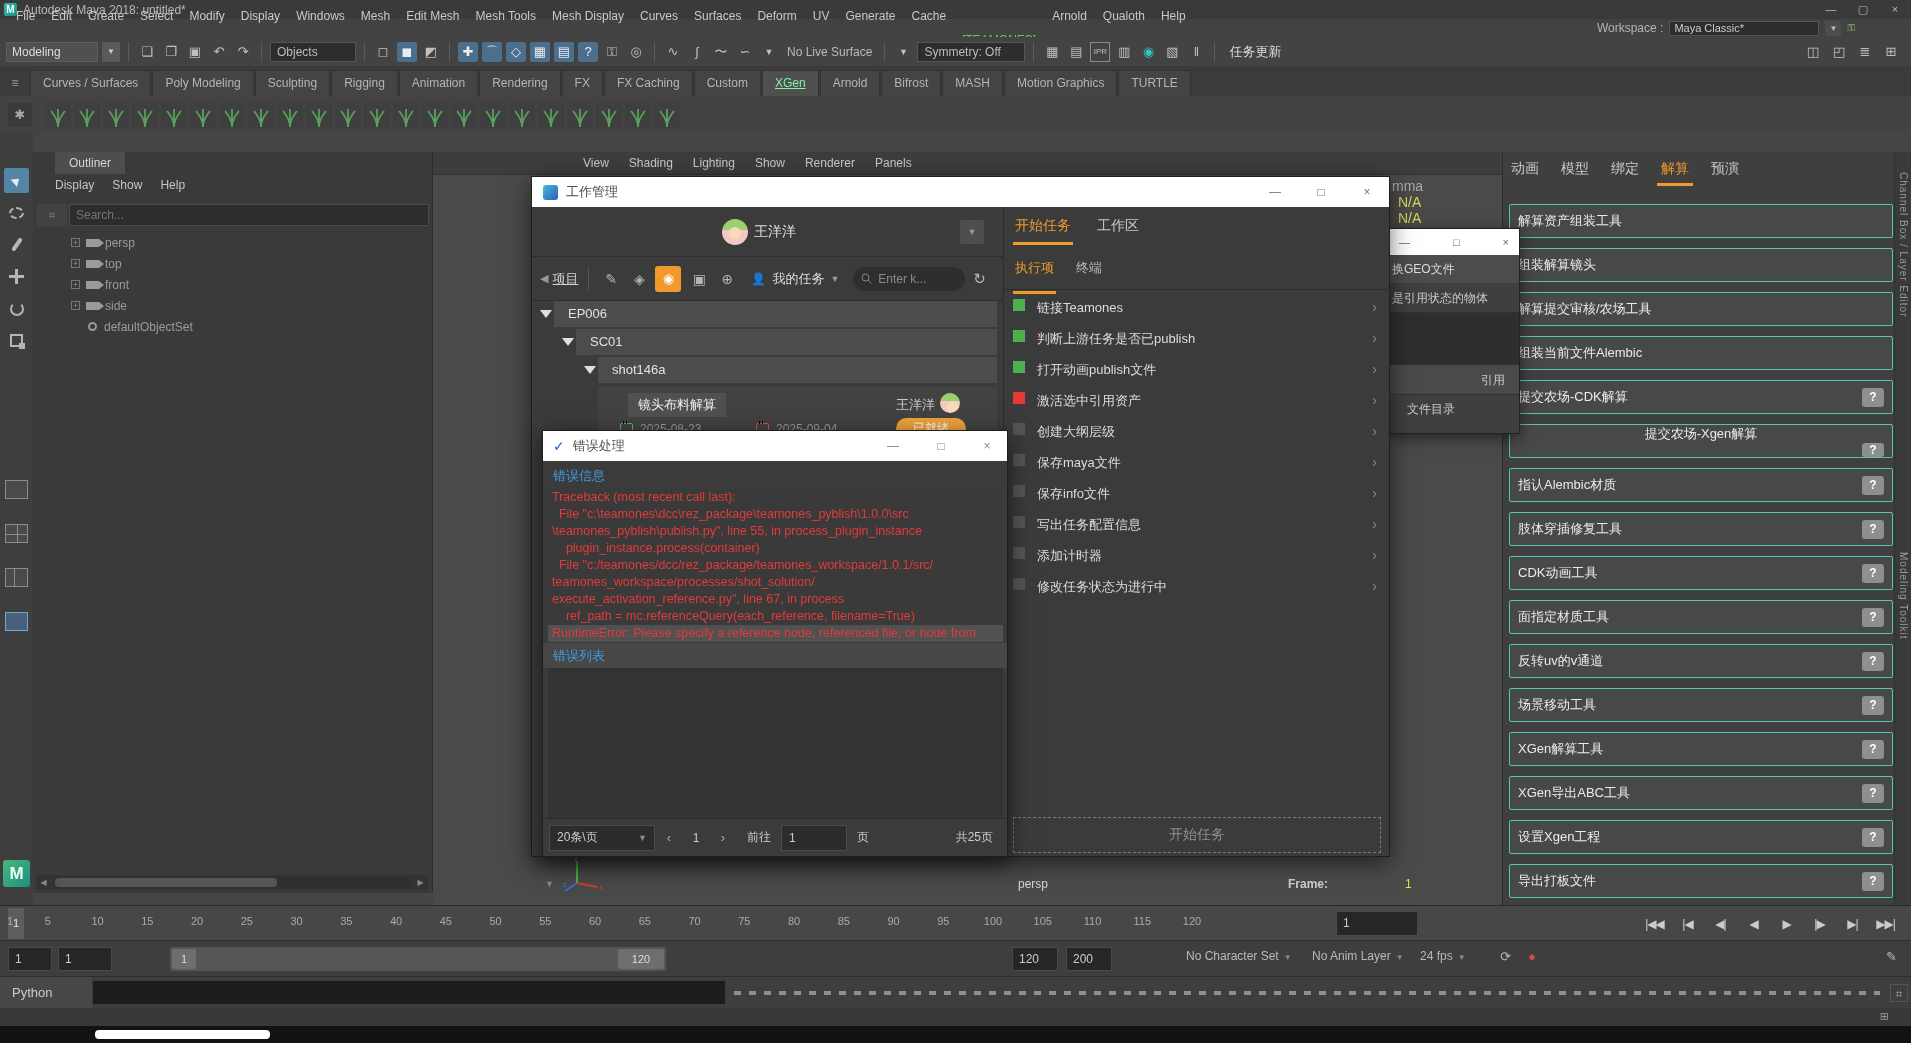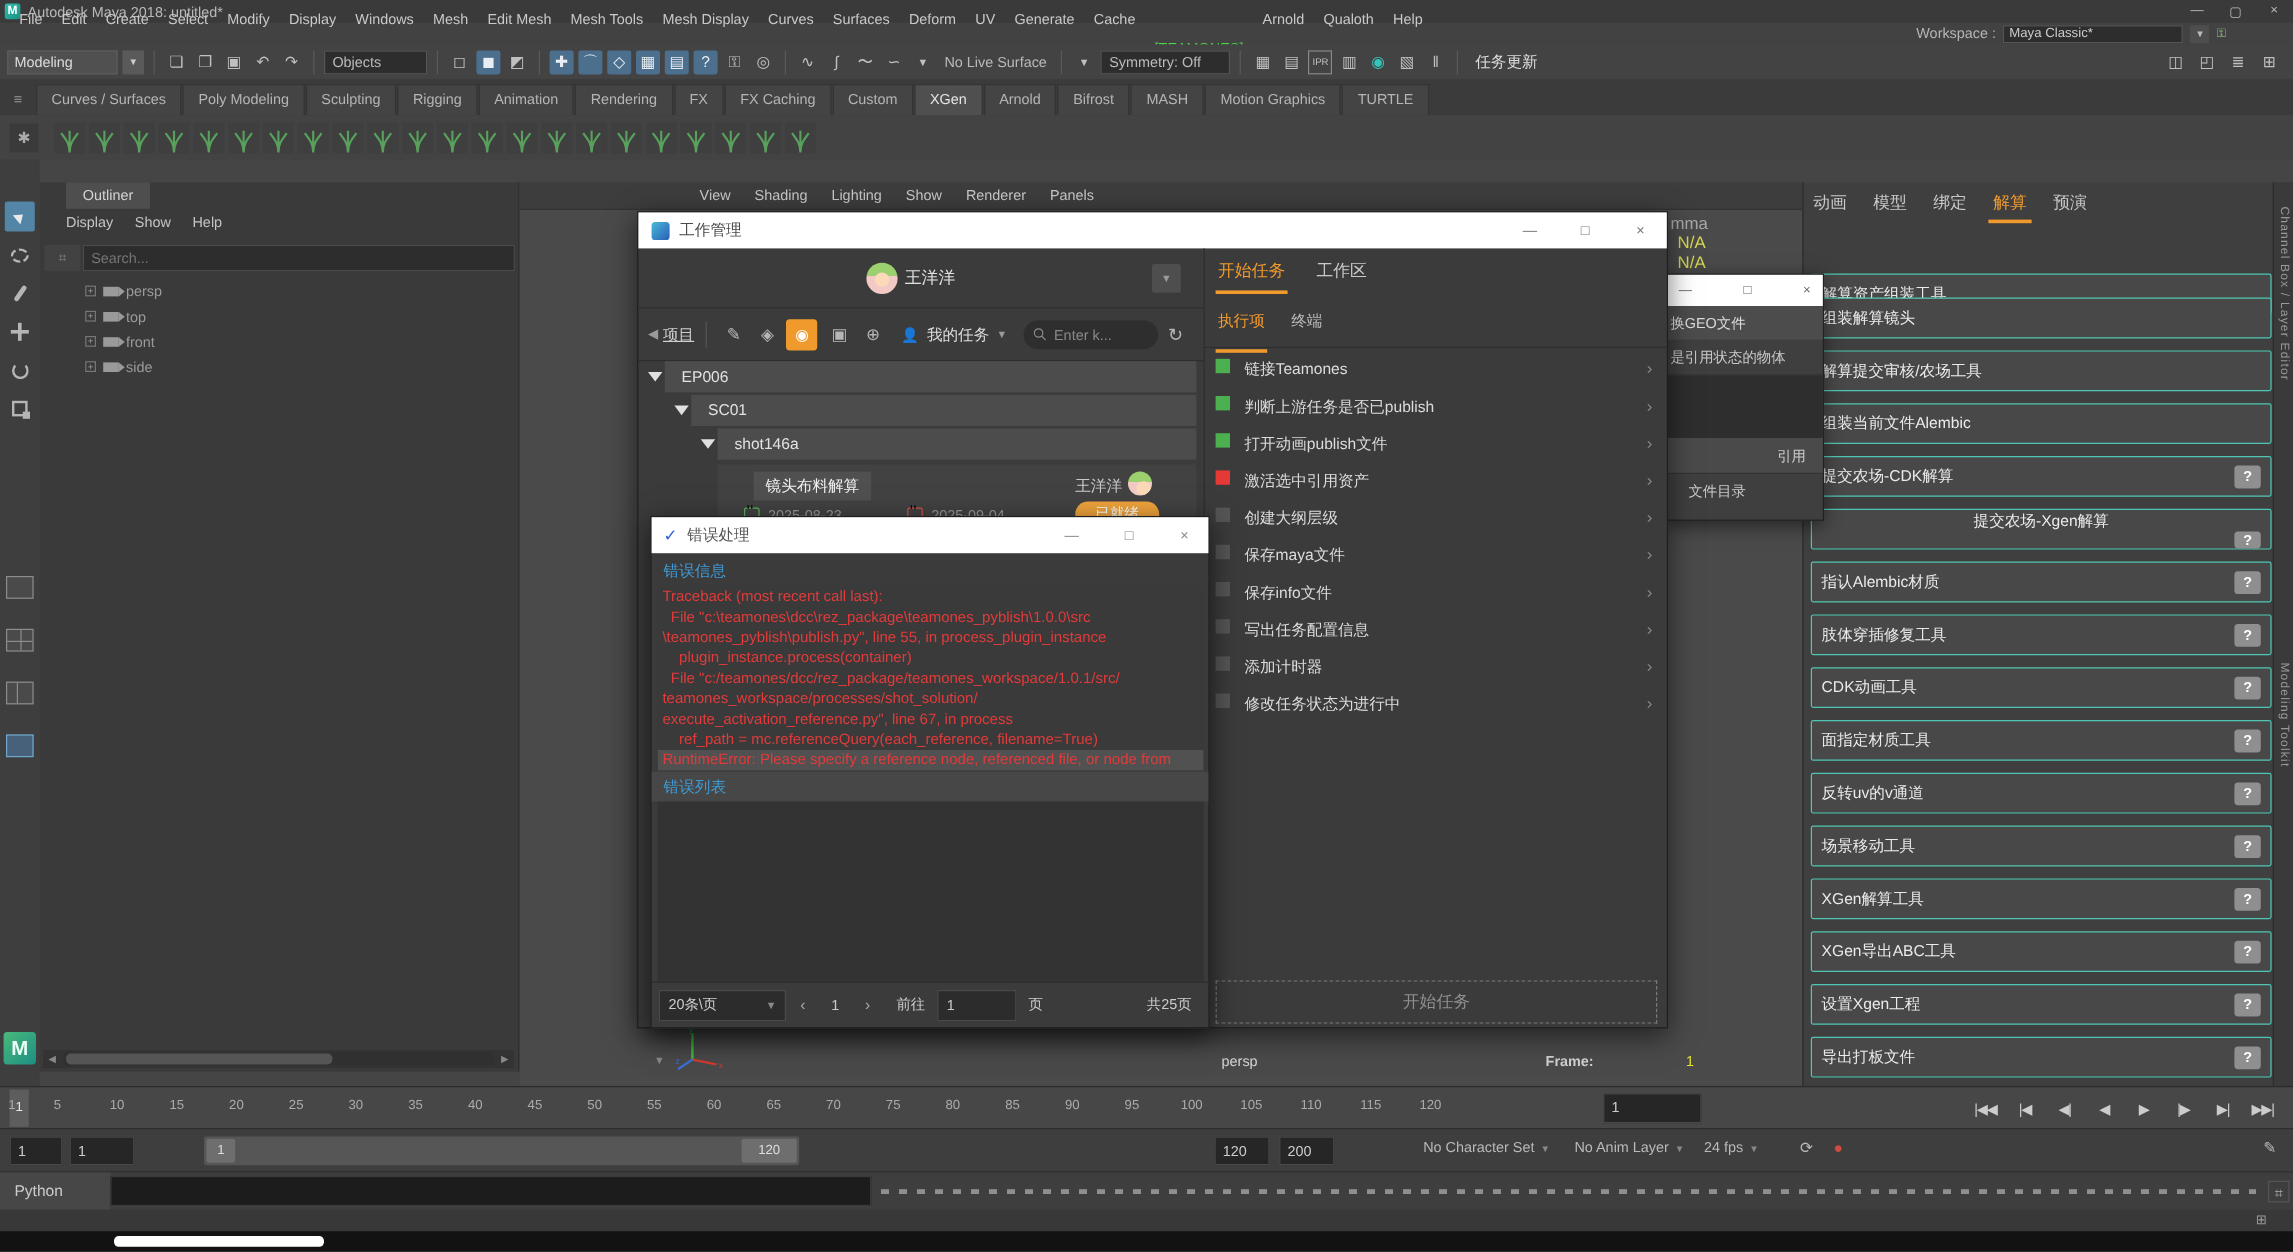--- a/index.html
+++ b/index.html
@@ -32,21 +32,21 @@
   .tb-ico.teal { color:#35c4bc; }
   .tb-ico.tiny { font-size:9px; }
   .field-box { height:20px; background:#2d2d2d; border:1px solid #555; color:#bbb; padding:2px 6px; font-size:12px; }
   .plain-label { color:#b9b9b9; padding:0 4px; white-space:nowrap; }
   .task-update { color:#ddd; font-size:13px; padding:0 6px; }
   .tb-right { margin-left:auto; display:flex; gap:6px; padding-right:10px; }
 
   .shelf-tabs { left:0; top:66px; width:1911px; height:30px; background:#3b3b3b; display:flex; align-items:flex-end; font-size:12px; color:#b5b5b5; }
   .burger { width:30px; text-align:center; color:#999; font-size:12px; padding-bottom:6px; }
   .stab { padding:5px 12px 6px; background:#444; border:1px solid #343434; border-bottom:none; margin-right:1px; white-space:nowrap; }
-  .stab.active { background:#4f4f4f; color:#e5e5e5; }
+  .stab.active { background:#4f4f4f; color:#86efac;text-decoration:underline; }
   .shelf-icons { left:0; top:96px; width:1911px; height:37px; background:#434343; display:flex; align-items:center; gap:3px; padding-left:8px; }
   .gear { width:24px; height:24px; background:#3a3a3a; color:#aaa; display:flex; align-items:center; justify-content:center; font-size:13px; margin-right:10px; }
   .shelf-ico { width:26px; height:26px; background:#3f3f3f; border-radius:2px; display:flex; align-items:flex-end; justify-content:center; }
   .shelf-ico svg { display:block; }
 
   
   .left-rail { left:0; top:133px; width:33px; height:772px; background:#3e3e3e; }
   .rail-ico { position:absolute; left:4px; width:25px; height:25px; display:flex; align-items:center; justify-content:center; border-radius:2px; }
   .rail-ico.sel { background:#5285a6; }
   .cursor-arrow { width:0; height:0; border-left:7px solid #e8e8e8; border-top:5px solid transparent; border-bottom:5px solid transparent; transform:rotate(-40deg); }
@@ -539,20 +539,25 @@
           <span>front</span>
         </div>
 
         <div class="out-row camera">
           <span class="exp">+</span>
           <span class="cam-ico"></span>
           <span>side</span>
         </div>
 
 
+        <div class="out-row set">
+          <span class="exp">+</span>
+          <span class="set-ico"></span>
+          <span>defaultObjectSet</span>
+        </div>
       </div>
     <div class="out-scroll">
       <span class="arr">◀</span>
       <span class="track">
           <span class="thumb2"></span>
         </span>
       <span class="arr">▶</span>
     </div>
   </div>
 
@@ -584,21 +589,21 @@
     <div class="tp-tabs">
 
     <span class="tp-tab">动画</span>
         <span class="tp-tab">模型</span>
         <span class="tp-tab">绑定</span>
         <span class="tp-tab active">解算</span>
         <span class="tp-tab">预演</span>
       </div>
     <div id="tool-btn-host">
 
-        <div class="tool-btn" style="top: 52px; margin-top: 24px;">
+        <div class="tool-btn" style="top: 52px;">
           <span>解算资产组装工具</span>
 
         </div>
 
         <div class="tool-btn" style="top: 96px;">
           <span>组装解算镜头</span>
 
         </div>
 
         <div class="tool-btn" style="top: 140px;">

